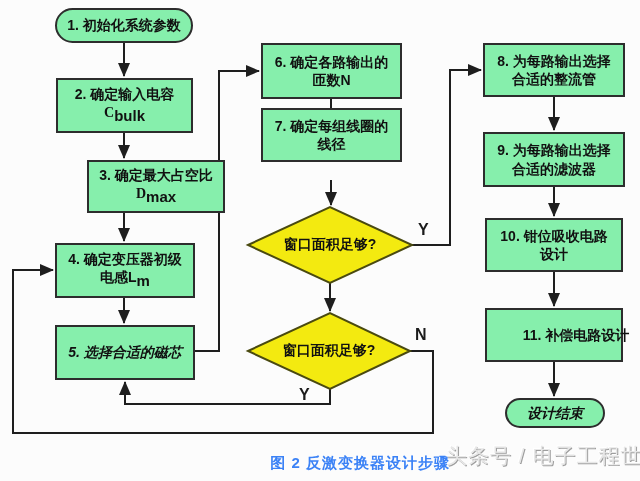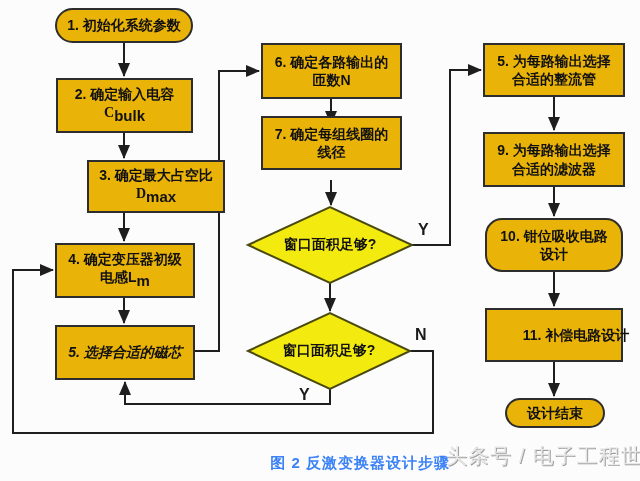--- a/index.html
+++ b/index.html
@@ -6,21 +6,21 @@
   #canvas{
     position:relative;width:640px;height:481px;overflow:hidden;
     background:#fcfcfc;
     font-family:"Liberation Sans",sans-serif;
     color:#111;
   }
   #wires{position:absolute;left:0;top:0;width:640px;height:481px;pointer-events:none;}
   .node{
     position:absolute;box-sizing:border-box;
     display:flex;flex-direction:column;justify-content:center;align-items:center;
-    background:#eab308;border:2px solid #2d2d2d;
+    background:#86efac;border:2px solid #2d2d2d;
     font-weight:bold;font-size:14px;line-height:1.3;text-align:center;
   }
   .terminator{border-radius:18px;}
   .nl{white-space:nowrap;}
   .sym{font-family:"Liberation Serif",serif;}
   sub{font-family:Liberation Sans, sans-serif;font-size:15px;font-weight:bold;}
   .dlabel{
     position:absolute;display:flex;justify-content:center;align-items:center;
     font-weight:bold;font-size:14px;text-align:center;background:transparent;border:none;
   }
@@ -91,49 +91,49 @@
 
   <div class="node" style="left:55px;top:325px;width:140px;height:55px;font-style:italic;">
     <div class="nl">5. 选择合适的磁芯</div>
   </div>
 
   <div class="node" style="left:261px;top:43px;width:141px;height:56px;">
     <div class="nl">6. 确定各路输出的</div>
     <div class="nl">匝数N</div>
   </div>
 
-  <div class="node" style="left:261px;top:116px;width:141px;height:54px;">
+  <div class="node" style="left:261px;top:108px;width:141px;height:54px;">
     <div class="nl">7. 确定每组线圈的</div>
     <div class="nl">线径</div>
   </div>
 
   <div class="dlabel" style="left:248px;top:227px;width:164px;height:36px;">窗口面积足够?</div>
 
   <div class="dlabel" style="left:248px;top:333px;width:162px;height:36px;">窗口面积足够?</div>
 
   <div class="node" style="left:483px;top:43px;width:142px;height:54px;">
-    <div class="nl">5. 为每路输出选择</div>
+    <div class="nl">8. 为每路输出选择</div>
     <div class="nl">合适的整流管</div>
   </div>
 
   <div class="node" style="left:483px;top:132px;width:142px;height:55px;">
     <div class="nl">9. 为每路输出选择</div>
     <div class="nl">合适的滤波器</div>
   </div>
 
-  <div class="node" style="left:485px;top:218px;width:138px;height:54px;border-radius:17px;">
+  <div class="node" style="left:485px;top:218px;width:138px;height:54px;">
     <div class="nl">10. 钳位吸收电路</div>
     <div class="nl">设计</div>
   </div>
 
   <div class="node" style="left:485px;top:308px;width:138px;height:54px;padding-left:44px;">
     <div class="nl">11. 补偿电路设计</div>
   </div>
 
-  <div class="node terminator" style="left:505px;top:398px;width:100px;height:30px;border-radius:15px;">
+  <div class="node terminator" style="left:505px;top:398px;width:100px;height:30px;border-radius:15px;font-style:italic;">
     <div class="nl">设计结束</div>
   </div>
 
   <div class="branch" style="left:418px;top:221px;">Y</div>
   <div class="branch" style="left:415px;top:326px;">N</div>
   <div class="branch" style="left:299px;top:386px;">Y</div>
 
   <div class="caption">图 2 反激变换器设计步骤</div>
   <div class="watermark">头条号 / 电子工程世界</div>
 

